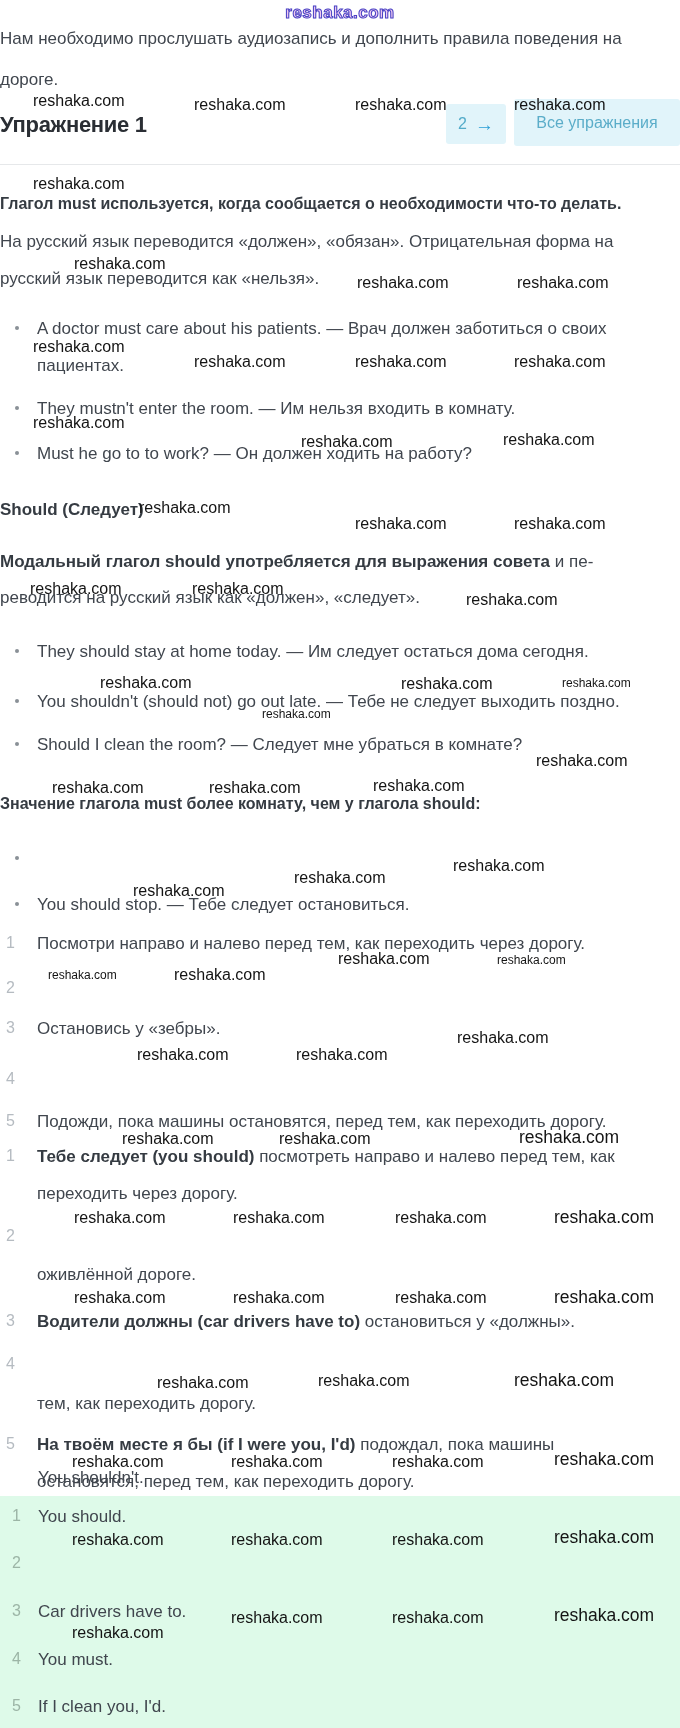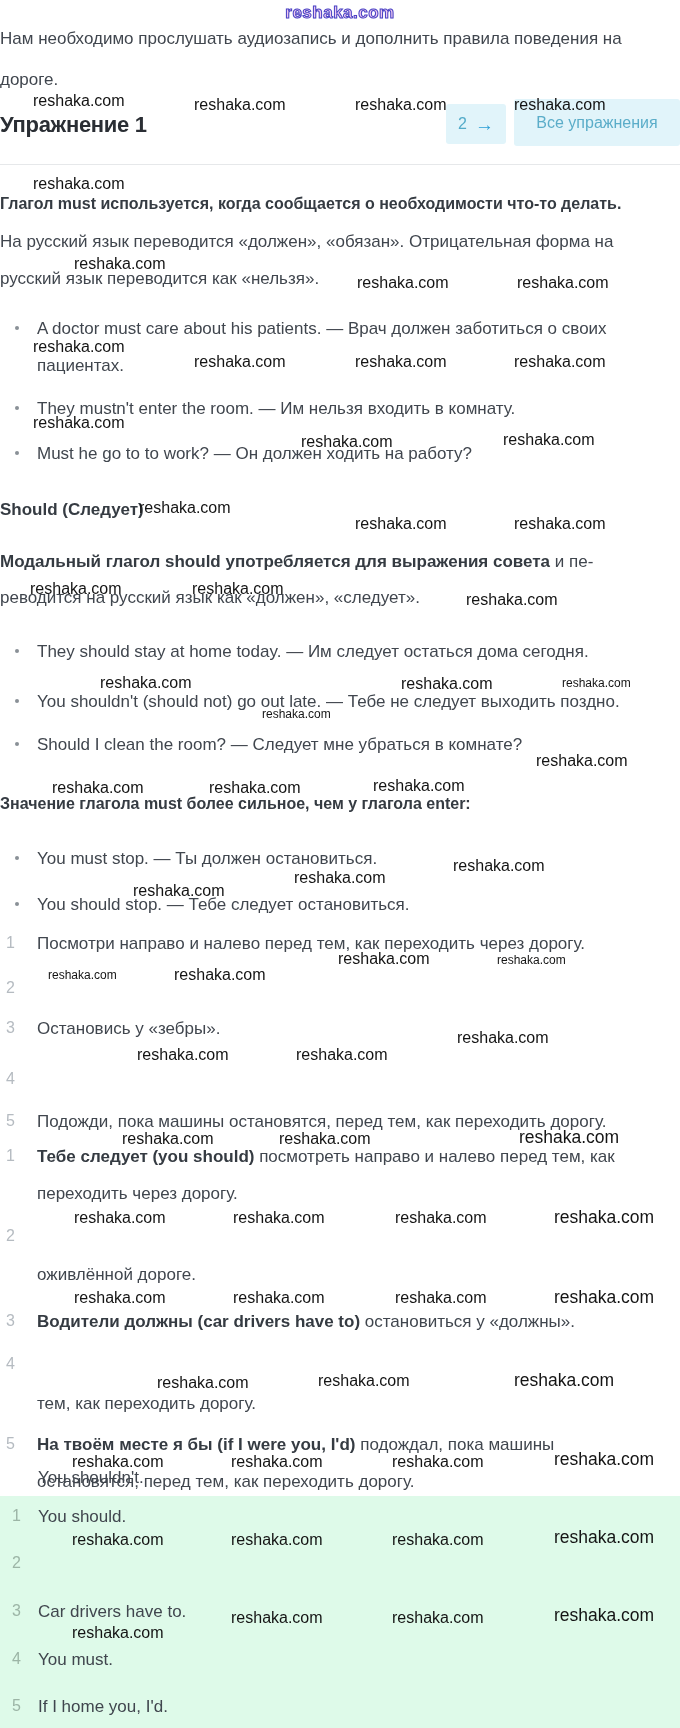--- a/index.html
+++ b/index.html
@@ -77,23 +77,22 @@
   </div>
   <div class="abs line" style="left:0;top:588px">реводится на русский язык как «должен», «следует».</div>
 
   <span class="abs dot" style="left:15px;top:649px"></span>
   <div class="abs line" style="left:37px;top:642px">They should stay at home today. — Им следует остаться дома сегодня.</div>
   <span class="abs dot" style="left:15px;top:699px"></span>
   <div class="abs line" style="left:37px;top:692px">You shouldn't (should not) go out late. — Тебе не следует выходить поздно.</div>
   <span class="abs dot" style="left:15px;top:742px"></span>
   <div class="abs line" style="left:37px;top:735px">Should I clean the room? — Следует мне убраться в комнате?</div>
 
-  <div class="abs line lead" style="left:0;top:794px">Значение глагола must более сильное, чем у глагола enter:</div>
+  <div class="abs line lead" style="left:0;top:794px">Значение глагола must более комнату, чем у глагола should:</div>
   <span class="abs dot" style="left:15px;top:856px"></span>
-  <div class="abs line" style="left:37px;top:849px">You must stop. — Ты должен остановиться.</div>
   <span class="abs dot" style="left:15px;top:902px"></span>
   <div class="abs line" style="left:37px;top:895px">You should stop. — Тебе следует остановиться.</div>
 
   <div class="abs num" style="left:6px;top:934px">1</div>
   <div class="abs line" style="left:37px;top:934px">Посмотри направо и налево перед тем, как переходить через дорогу.</div>
   <div class="abs num" style="left:6px;top:979px">2</div>
   <div class="abs num" style="left:6px;top:1019px">3</div>
   <div class="abs line" style="left:37px;top:1019px">Остановись у «зебры».</div>
   <div class="abs num" style="left:6px;top:1070px">4</div>
   <div class="abs num" style="left:6px;top:1112px">5</div>
@@ -124,21 +123,21 @@
 
   <div class="abs num gnum" style="left:12px;top:1507px">1</div>
   <div class="abs line" style="left:38px;top:1507px">You should.</div>
   <div class="abs num gnum" style="left:12px;top:1554px">2</div>
   <div class="abs line" style="left:38px;top:1468px">You shouldn't.</div>
   <div class="abs num gnum" style="left:12px;top:1602px">3</div>
   <div class="abs line" style="left:38px;top:1602px">Car drivers have to.</div>
   <div class="abs num gnum" style="left:12px;top:1650px">4</div>
   <div class="abs line" style="left:38px;top:1650px">You must.</div>
   <div class="abs num gnum" style="left:12px;top:1697px">5</div>
-  <div class="abs line" style="left:38px;top:1697px">If I home you, I'd.</div>
+  <div class="abs line" style="left:38px;top:1697px">If I clean you, I'd.</div>
 
 <span class="wm" style="left: 33px; top: 93px;">reshaka.com</span>
     <span class="wm" style="left: 194px; top: 97px;">reshaka.com</span>
     <span class="wm" style="left: 355px; top: 97px;">reshaka.com</span>
     <span class="wm" style="left: 514px; top: 97px;">reshaka.com</span>
     <span class="wm" style="left: 33px; top: 176px;">reshaka.com</span>
     <span class="wm" style="left: 74px; top: 256px;">reshaka.com</span>
     <span class="wm" style="left: 357px; top: 275px;">reshaka.com</span>
     <span class="wm" style="left: 517px; top: 275px;">reshaka.com</span>
     <span class="wm" style="left: 33px; top: 339px;">reshaka.com</span>

